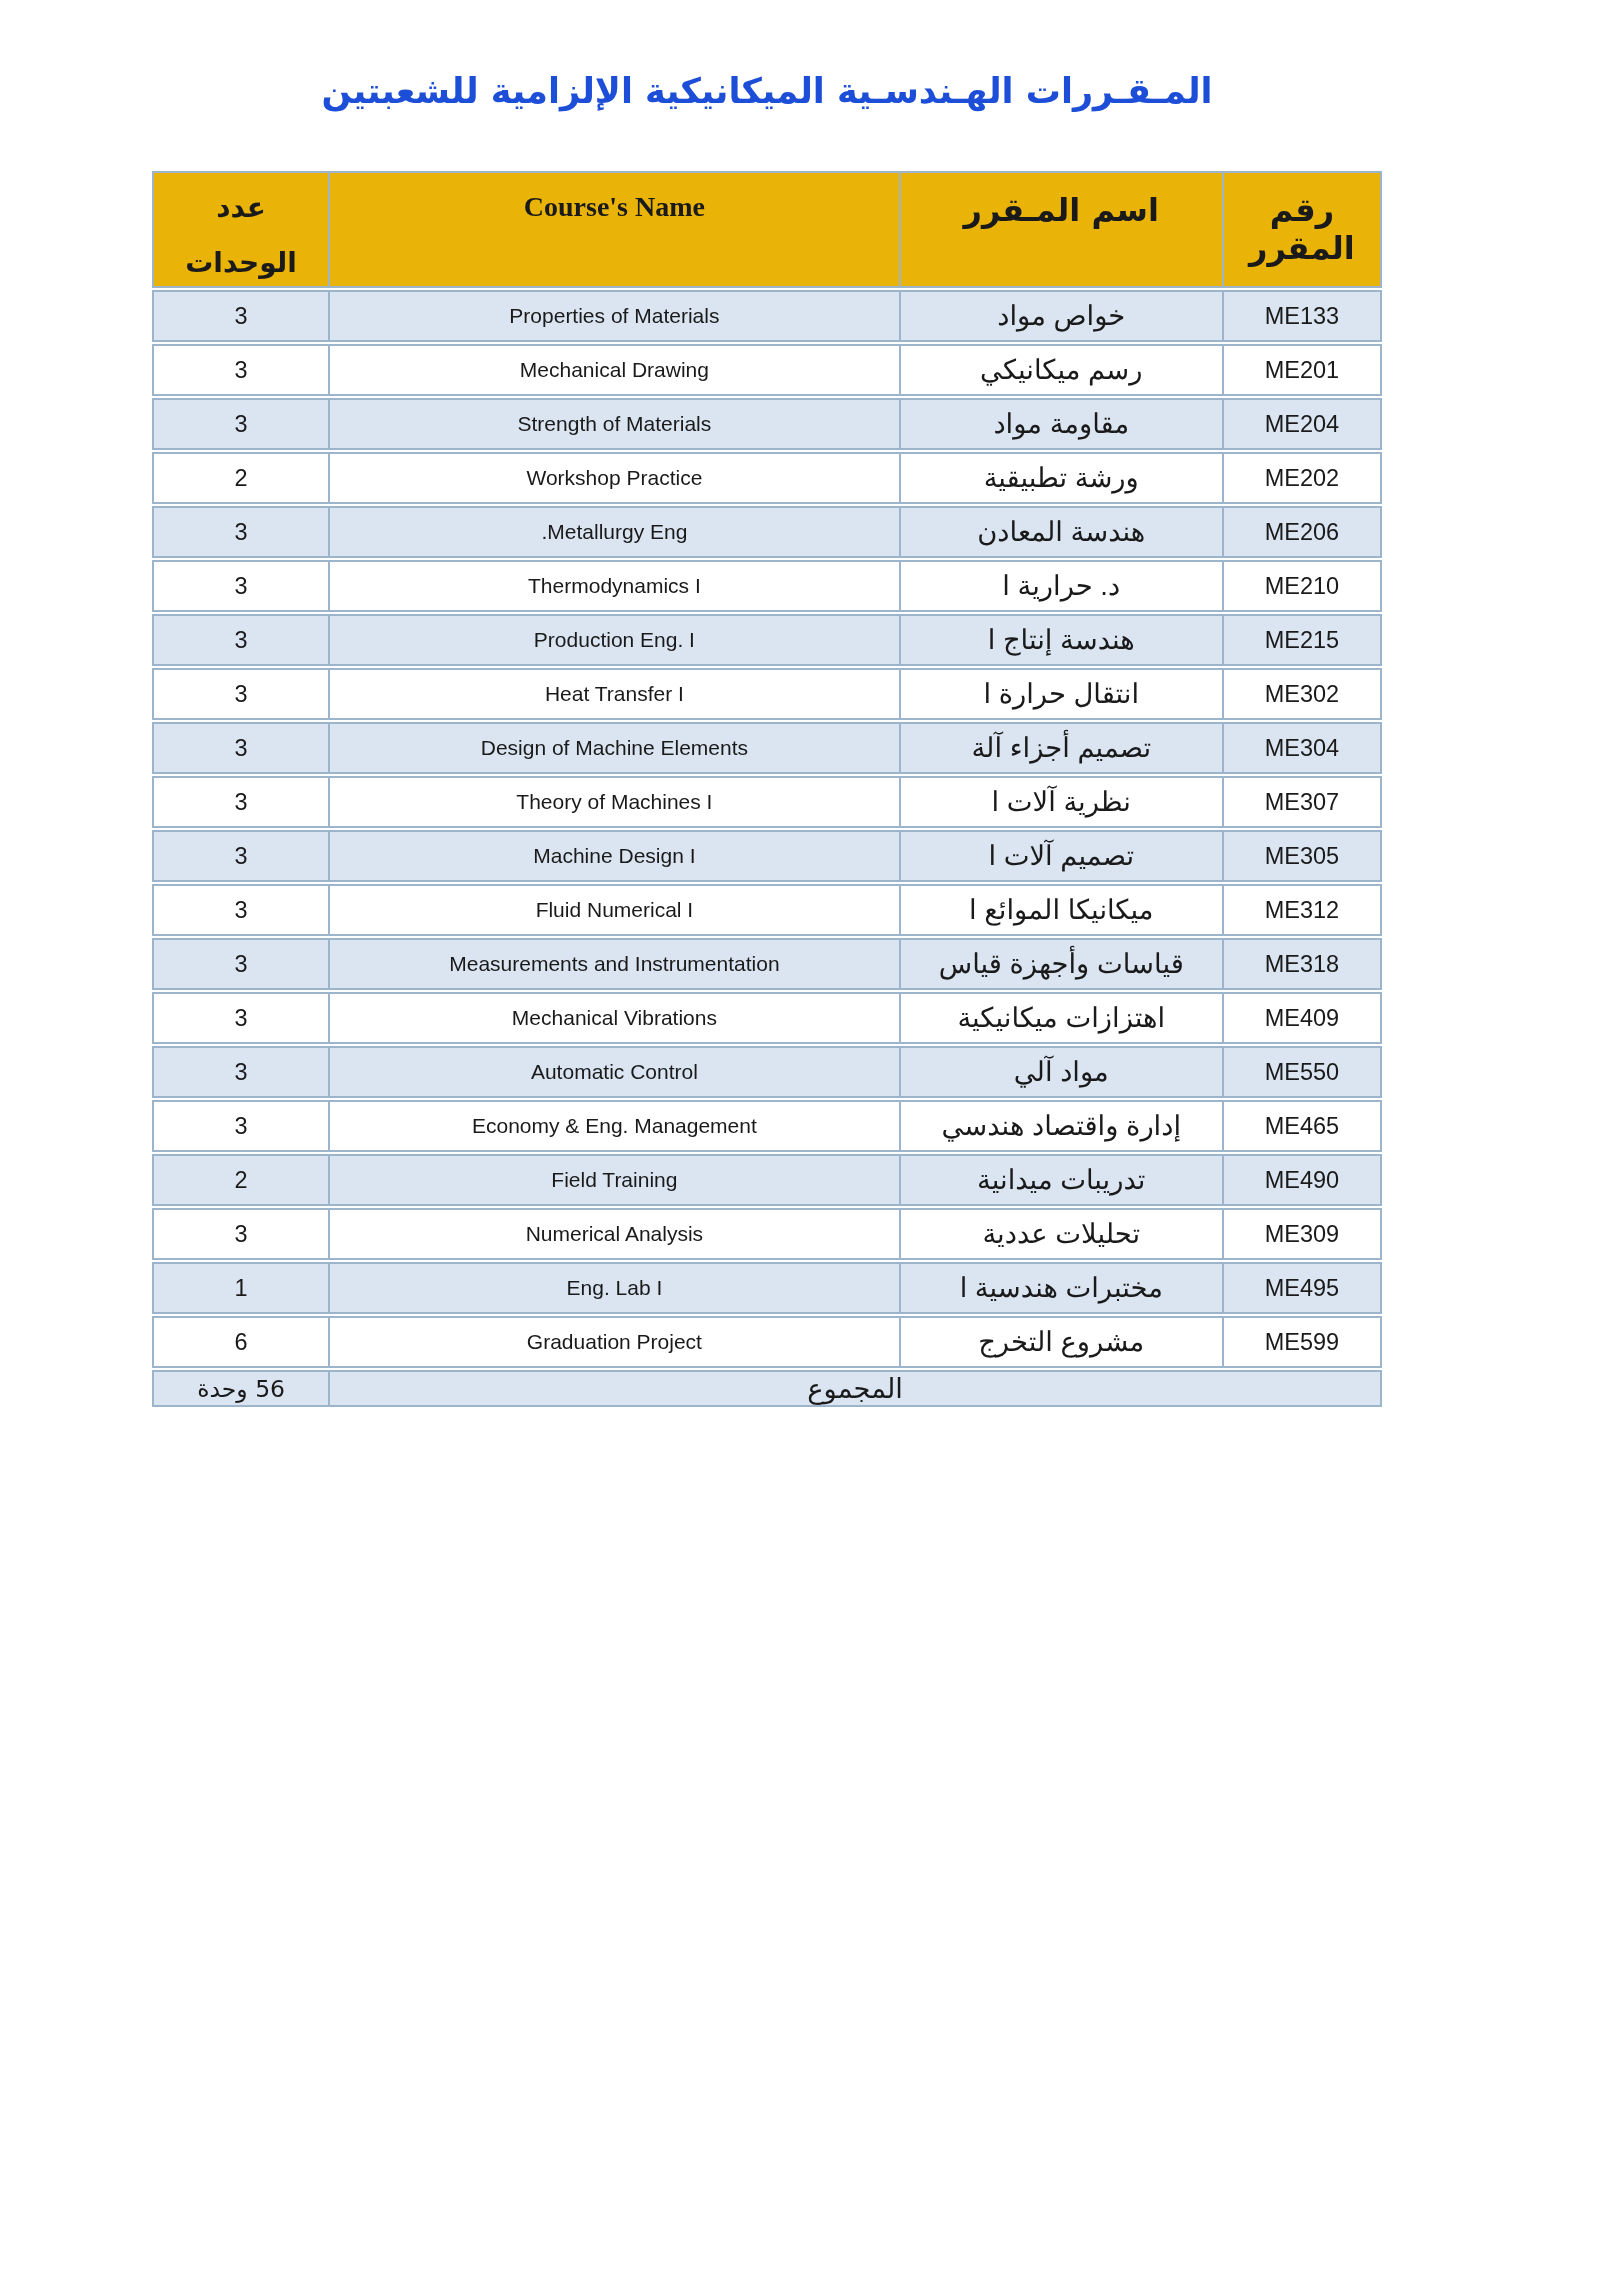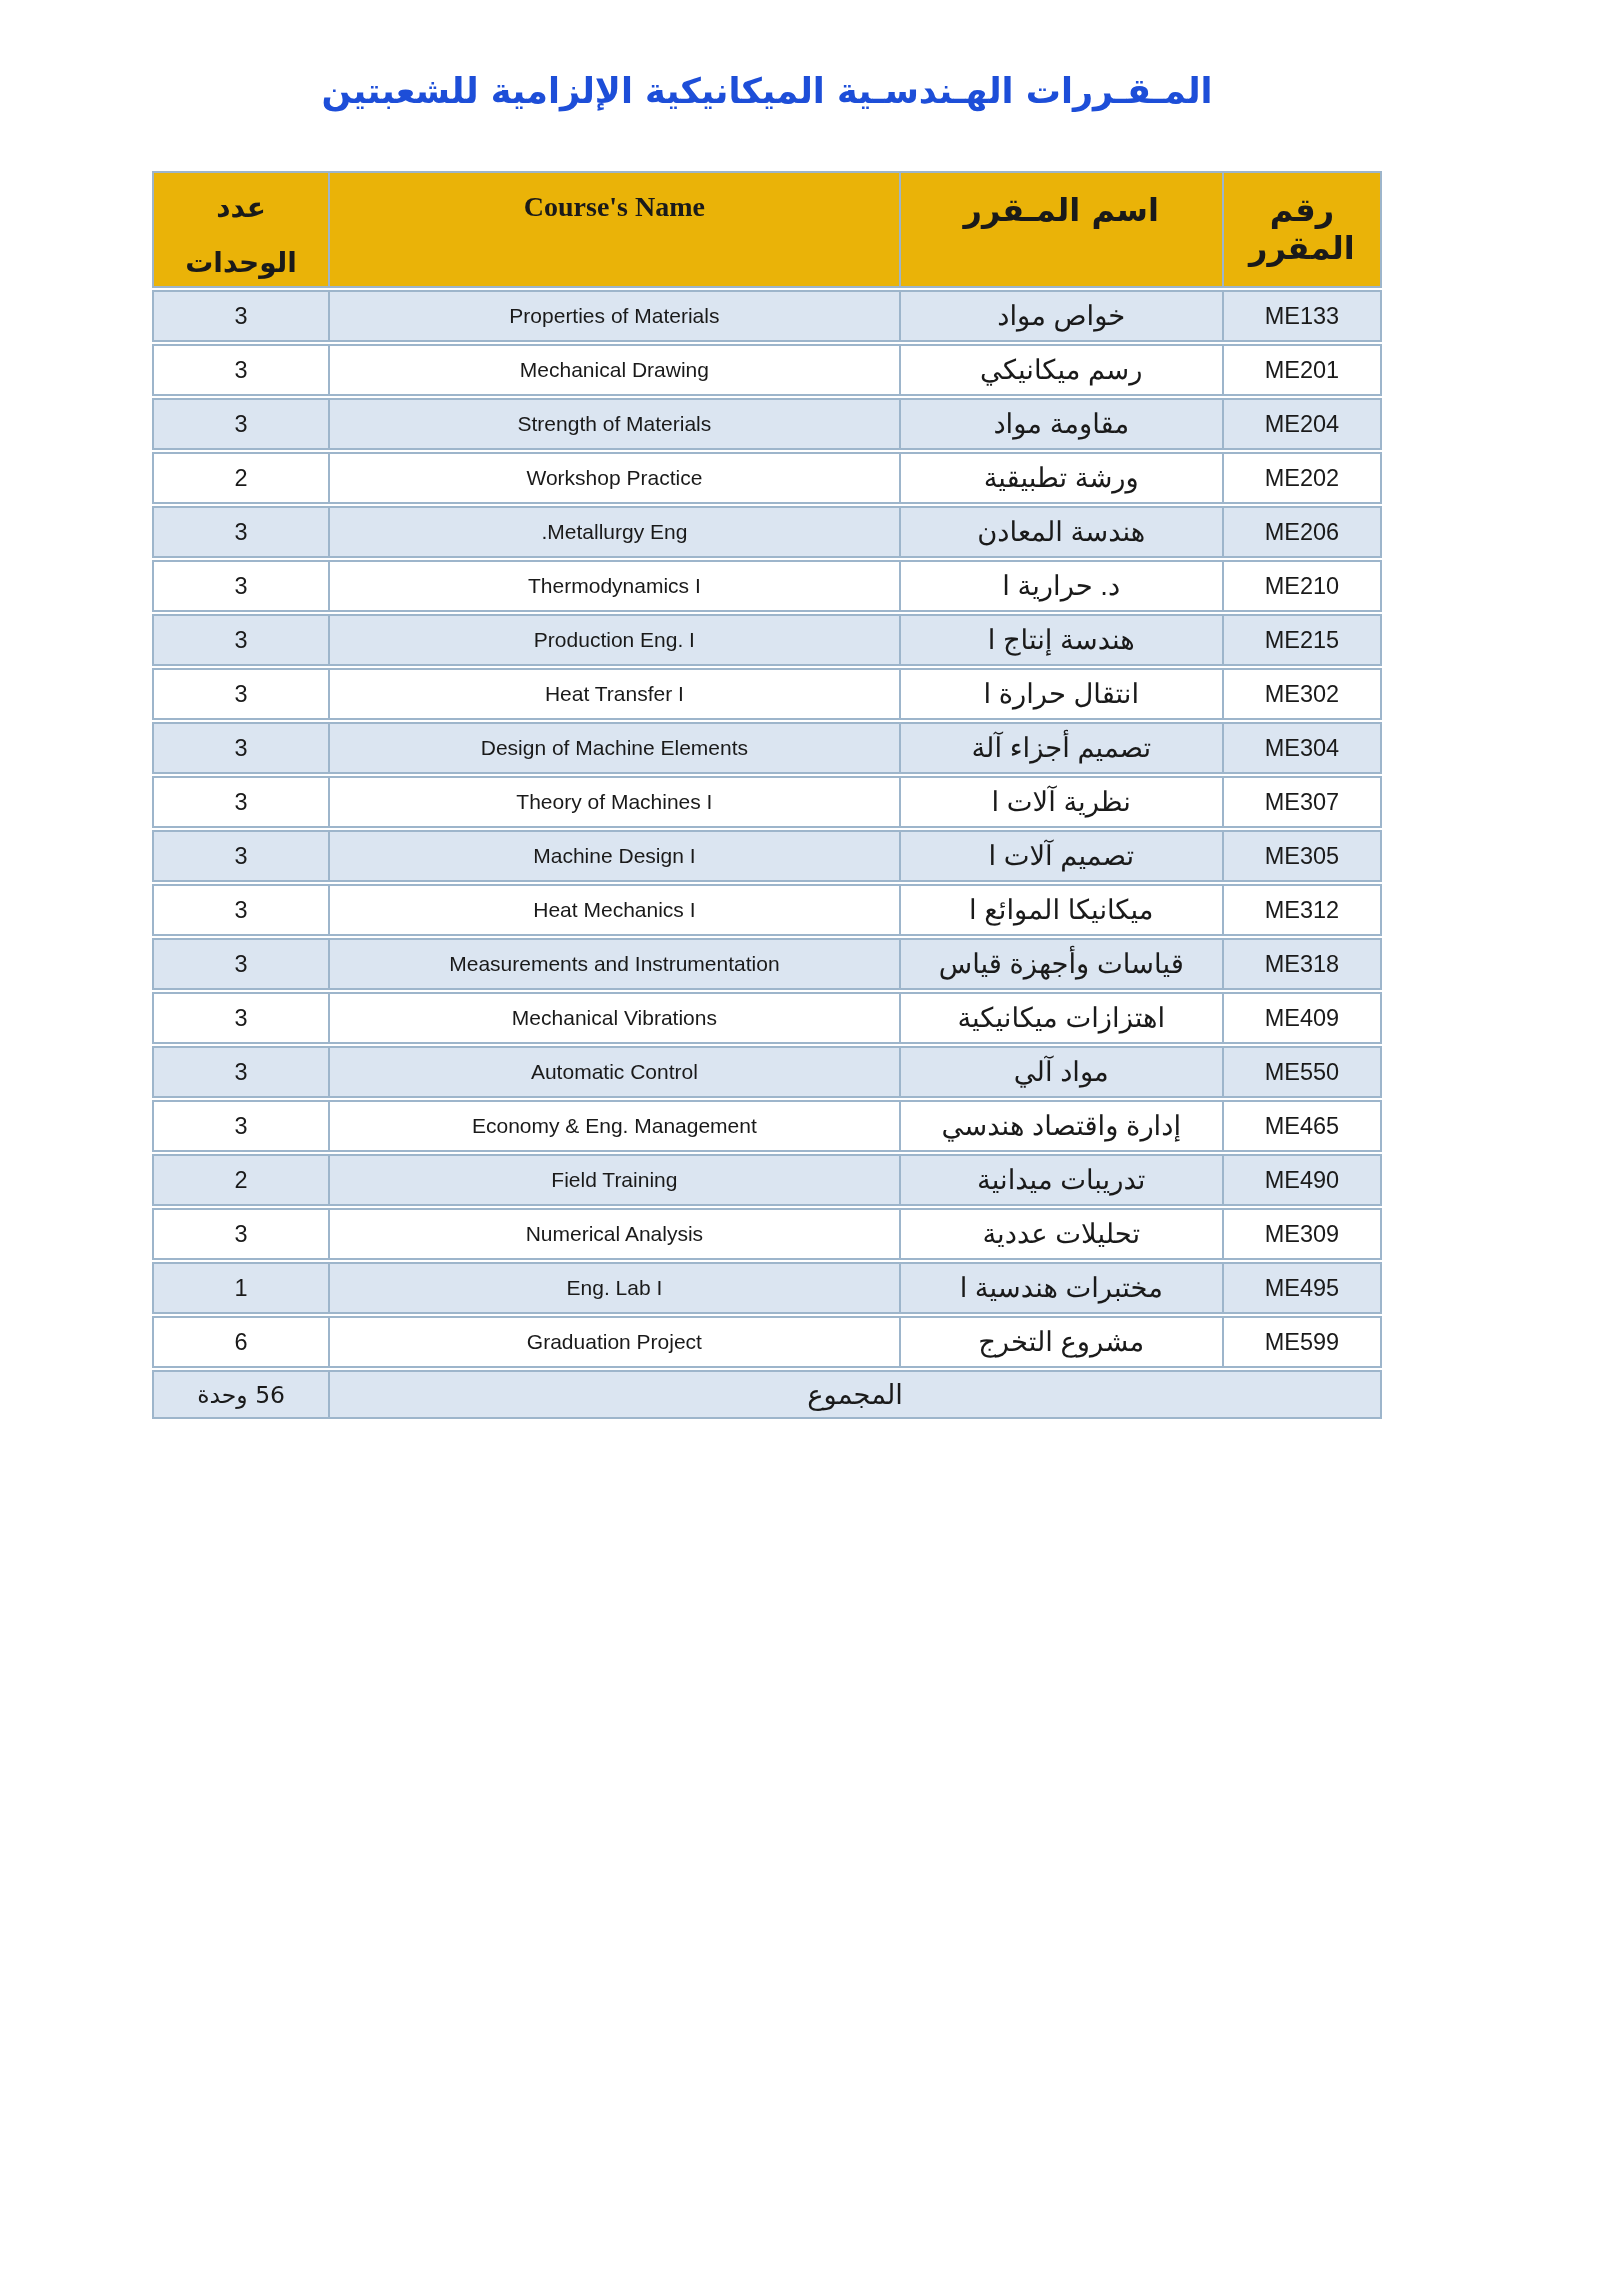--- a/index.html
+++ b/index.html
@@ -88,21 +88,21 @@
   }
   td.c-en{
     font-family:"Liberation Sans",sans-serif;
     font-size:21px;
   }
   td.c-code, td.c-units{
     font-family:"Liberation Sans",sans-serif;
     font-size:23.5px;
   }
   tr.total-row td{
-    height:49px;
+    height:37px;
     background:var(--band);
   }
   tr.total-row td.total-label{
     font-family:"DejaVu Sans",sans-serif;
     font-size:27.4px;
   }
   tr.total-row td.total-units{
     font-family:"DejaVu Sans",sans-serif;
     font-size:23.5px;
   }
@@ -196,21 +196,21 @@
   </tr>
         <tr>
     <td class="c-code">ME305</td>
     <td class="c-ar">تصميم آلات ا</td>
     <td class="c-en">Machine Design I</td>
     <td class="c-units">3</td>
   </tr>
         <tr>
     <td class="c-code">ME312</td>
     <td class="c-ar">ميكانيكا الموائع ا</td>
-    <td class="c-en">Heat Mechanics I</td>
+    <td class="c-en">Fluid Numerical I</td>
     <td class="c-units">3</td>
   </tr>
         <tr>
     <td class="c-code">ME318</td>
     <td class="c-ar">قياسات وأجهزة قياس</td>
     <td class="c-en">Measurements and Instrumentation</td>
     <td class="c-units">3</td>
   </tr>
         <tr>
     <td class="c-code">ME409</td>

